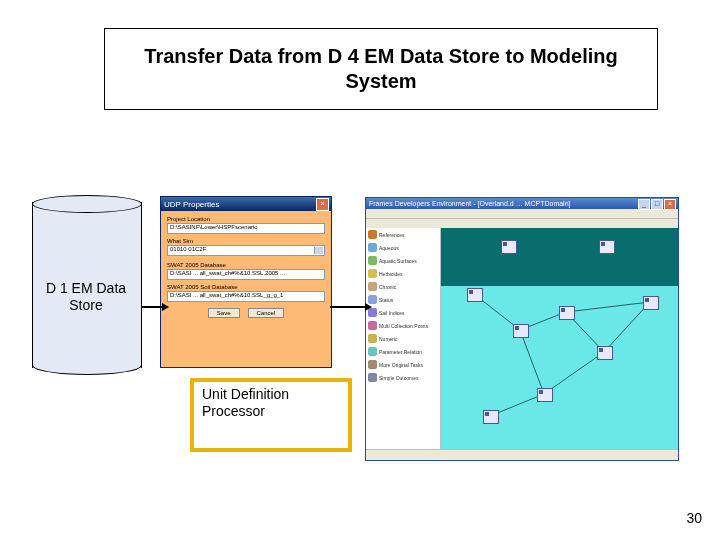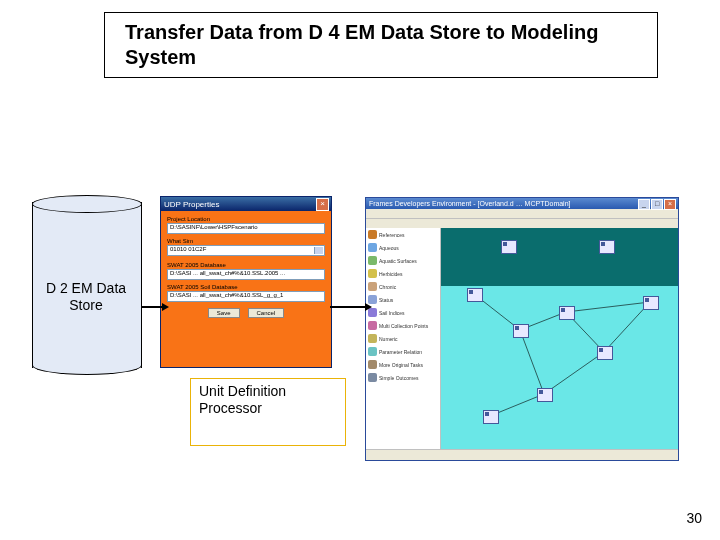--- a/index.html
+++ b/index.html
@@ -1,25 +1,25 @@
 <!DOCTYPE html>
 <html><head>
 <meta charset="utf-8">
 <style>
   html,body{margin:0;padding:0;width:720px;height:540px;background:#fff;font-family:Arial,Helvetica,sans-serif;position:relative;overflow:hidden}
-  .slide-title{position:absolute;left:104px;top:12px;width:512px;height:64px;border:1px solid #000;display:flex;align-items:center;justify-content:center;text-align:left;font-family:"Arial Black",Arial,sans-serif;font-weight:900;font-size:20px;padding:0 20px;line-height:1.25}
+  .slide-title{position:absolute;left:104px;top:28px;width:512px;height:64px;border:1px solid #000;display:flex;align-items:center;justify-content:center;text-align:center;font-family:"Arial Black",Arial,sans-serif;font-weight:900;font-size:20px;padding:8px 20px;line-height:1.25}
   .cylinder{position:absolute;left:32px;top:195px;width:108px;height:180px}
   .cyl-body{position:absolute;left:0;top:7px;width:108px;height:166px;background:#e3eaf6;border-left:1px solid #000;border-right:1px solid #000}
   .cyl-top{position:absolute;left:0;top:0;width:108px;height:16px;border:1px solid #000;border-radius:50%;background:#e3eaf6}
   .cyl-bot{position:absolute;left:0;bottom:0;width:108px;height:16px;border:1px solid #000;border-top:none;border-radius:0 0 56px 56px/0 0 10px 10px;background:#e3eaf6}
   .cyl-label{position:absolute;left:34px;top:280px;width:104px;text-align:center;font-size:14px;line-height:1.2;z-index:5}
-  .udp-box{position:absolute;left:190px;top:378px;width:138px;height:58px;border:1px solid #eab308;background:#fff;font-size:14px;line-height:1.2;padding:4px 8px;z-index:4}
+  .udp-box{position:absolute;left:190px;top:378px;width:138px;height:58px;border:4px solid #eab308;background:#fff;font-size:14px;line-height:1.2;padding:4px 8px;z-index:4}
   .page-num{position:absolute;right:18px;bottom:14px;font-size:14px}
   
-  .dlg{position:absolute;left:160px;top:196px;width:170px;height:170px;border:1px solid #0a246a;background:#f97316;z-index:3;font-size:7px;color:#000}
+  .dlg{position:absolute;left:160px;top:196px;width:170px;height:170px;border:1px solid #0a246a;background:#fdba74;z-index:3;font-size:7px;color:#000}
   .dlg-title{height:14px;background:linear-gradient(#3a6ea5,#0a246a);color:#fff;font-size:8px;display:flex;align-items:center;padding:0 3px}
   .dlg-close{position:absolute;right:2px;top:1px;width:11px;height:11px;background:#d66e48;border:1px solid #fff;color:#fff;font-size:8px;line-height:9px;text-align:center}
   .dlg-body{padding:4px 6px}
   .dlg-field{font-size:6px;margin-top:1px}
   .dlg-input{background:#fff;border:1px solid #7f9db9;height:9px;margin-top:1px;font-size:6px;padding:0 2px;overflow:hidden;white-space:nowrap}
   .dlg-combo{position:relative}
   .dlg-combo::after{content:"";position:absolute;right:1px;top:1px;width:8px;height:7px;background:#c8d4ee;border-left:1px solid #7f9db9}
   .dlg-btns{display:flex;justify-content:center;gap:8px;margin-top:6px}
   .dlg-btn{background:#ece9d8;border:1px solid #888;font-size:6px;padding:1px 8px}
   
@@ -48,21 +48,21 @@
 </head>
 <body>
 
 <div class="slide-title">Transfer Data from D 4 EM Data Store to Modeling System</div>
 
 <div class="cylinder">
   <div class="cyl-body"></div>
     <div class="cyl-bot"></div>
     <div class="cyl-top"></div>
 </div>
-<div class="cyl-label">D 2 EM Data Store</div>
+<div class="cyl-label">D 1 EM Data Store</div>
 
 <div class="arrow1"></div>
 <div class="arrow2"></div>
 
 <div class="dlg">
   <div class="dlg-title">
     <span>UDP Properties</span>
     <div class="dlg-close">×</div>
   </div>
   <div class="dlg-body">

